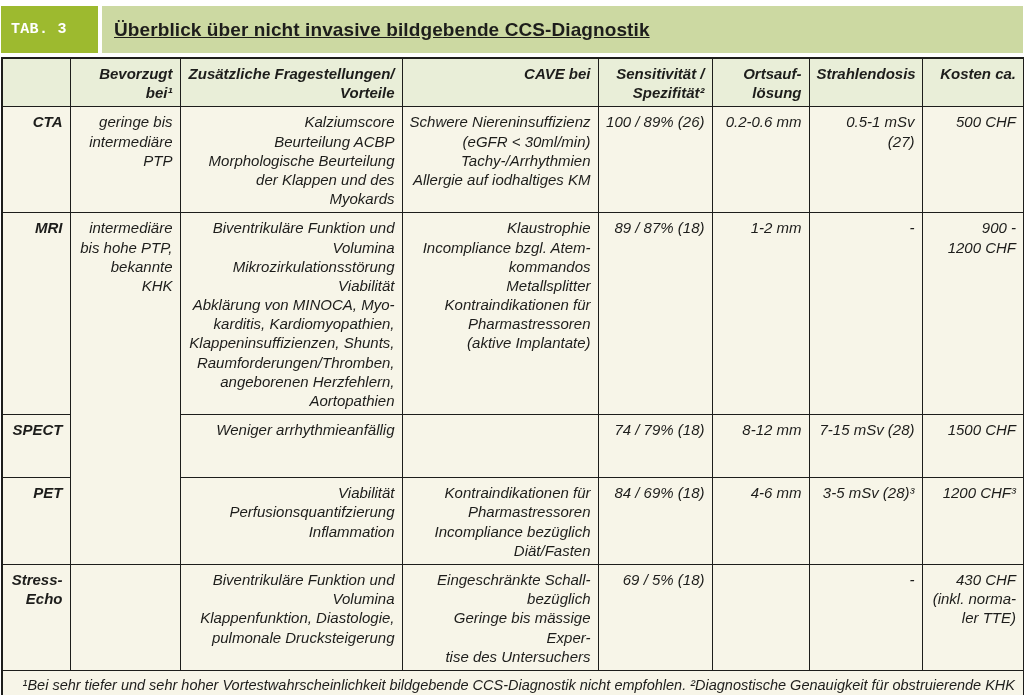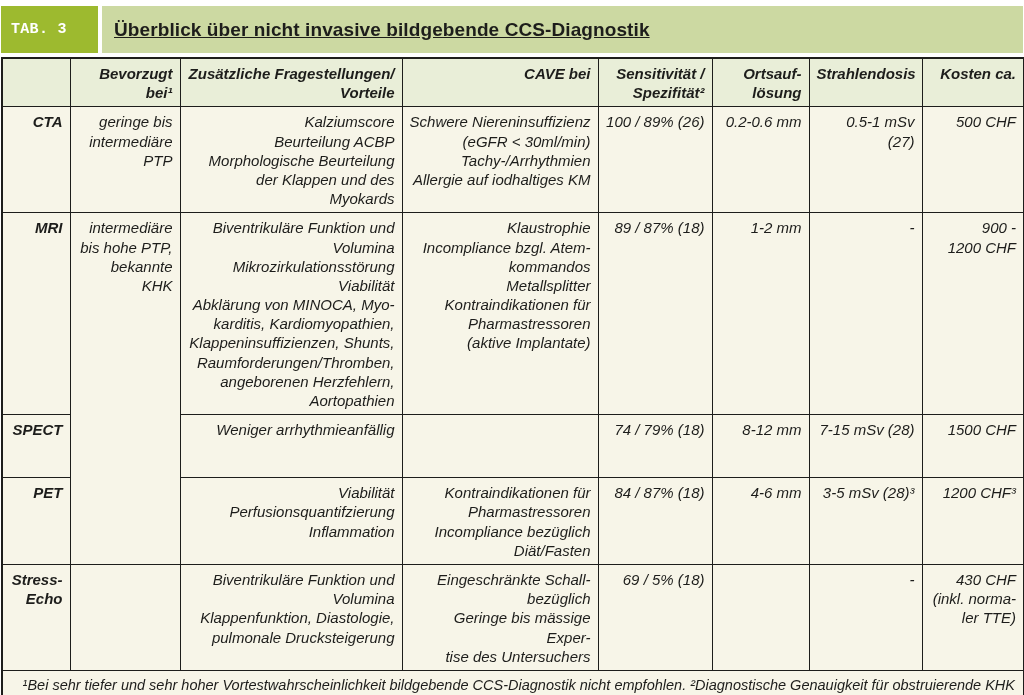--- a/index.html
+++ b/index.html
@@ -144,21 +144,21 @@
 
     <tr style="height:82px">
       <td class="rowlabel">PET</td>
       <td>Viabilität
 Perfusionsquantifzierung
 Inflammation</td>
       <td>Kontraindikationen für
 Pharmastressoren
 Incompliance bezüglich
 Diät/Fasten</td>
-      <td>84 / 87% (18)</td>
+      <td>84 / 69% (18)</td>
       <td>4-6 mm</td>
       <td>3-5 mSv (28)³</td>
       <td>1200 CHF³</td>
     </tr>
 
     <tr style="height:80px">
       <td class="rowlabel">Stress-
 Echo</td>
       <td></td>
       <td>Biventrikuläre Funktion und

